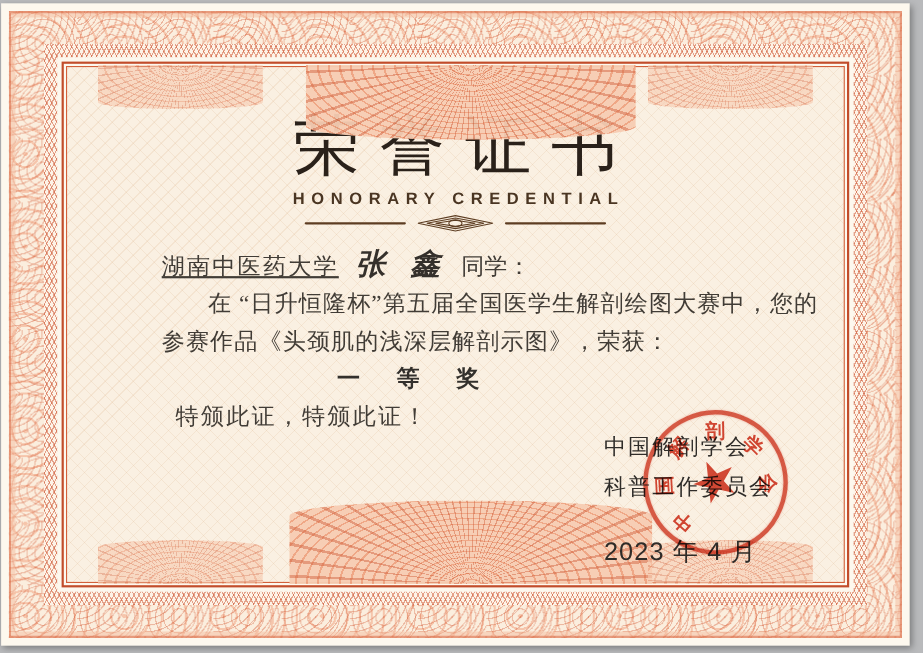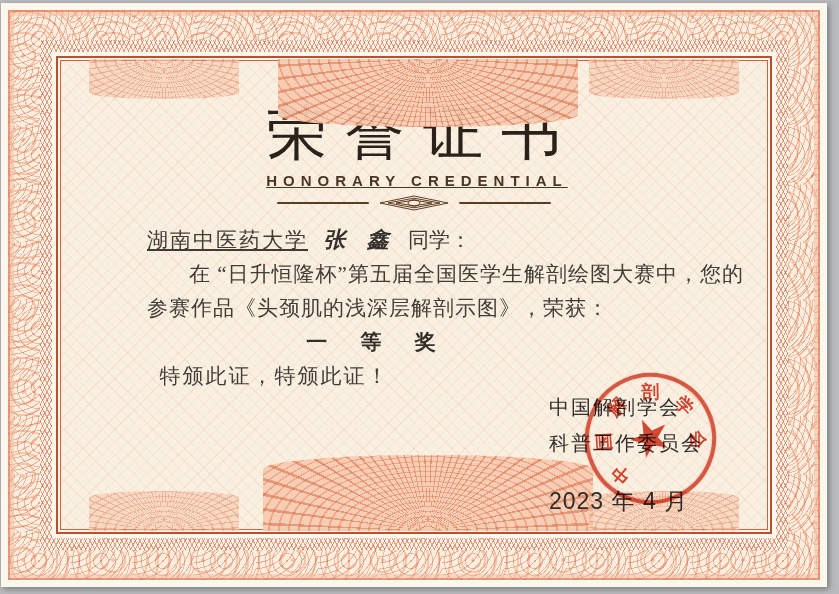--- a/index.html
+++ b/index.html
@@ -53,29 +53,29 @@
   .ros-corner { width:150px; height:40px; opacity:.65; }
   .ros-tl { left:28px; } .ros-tr { right:28px; }
   .ros-bl { left:28px; } .ros-br { right:28px; }
 
   
   .title { margin-top:38px; text-align:center; font-size:60px; line-height:1.12;
     font-weight:400; letter-spacing:18px; text-indent:18px; color:#2a211a;
     font-family:"Liberation Sans", sans-serif; }
   .subtitle { margin-top:6px; text-align:center; font-size:15px; font-weight:bold;
     letter-spacing:6px; text-indent:6px; color:#4a3522;
-    font-family:"Liberation Sans", sans-serif;text-decoration:underline; }
+    font-family:"Liberation Sans", sans-serif; }
   .divider { margin-top:6px; display:flex; align-items:center; justify-content:center; gap:10px; }
   .divider .rule { width:92px; height:2px; background:#5d3d22; border-radius:2px; }
 
   
   .content { position:relative; margin-top:12px; padding:0 86px; color:#413c36; }
   .content p { line-height:34px; font-size:21px; white-space:nowrap; }
   .salutation .school { letter-spacing:2px;text-decoration:underline; }
-  .salutation .name { font-size:22px; font-weight:bold; font-style:italic;
+  .salutation .name { font-size:27px; font-weight:bold; font-style:italic;
     letter-spacing:8px; margin:0 6px 12px 10px; color:#35302b; }
   .para-indent { text-indent:2em; letter-spacing:1px; }
   .para { letter-spacing:1px; }
   .award { text-align:center; transform:translateX(-36px); font-size:25px;
     font-weight:bold; letter-spacing:14px; color:#33302c; line-height:33px; }
   .closing { letter-spacing:2px; text-indent:0.6em; line-height:31px; }
 
   
   .issuer { position:absolute; right:8px; top:328px; width:210px;
     text-align:left; color:#2f2c29; }

